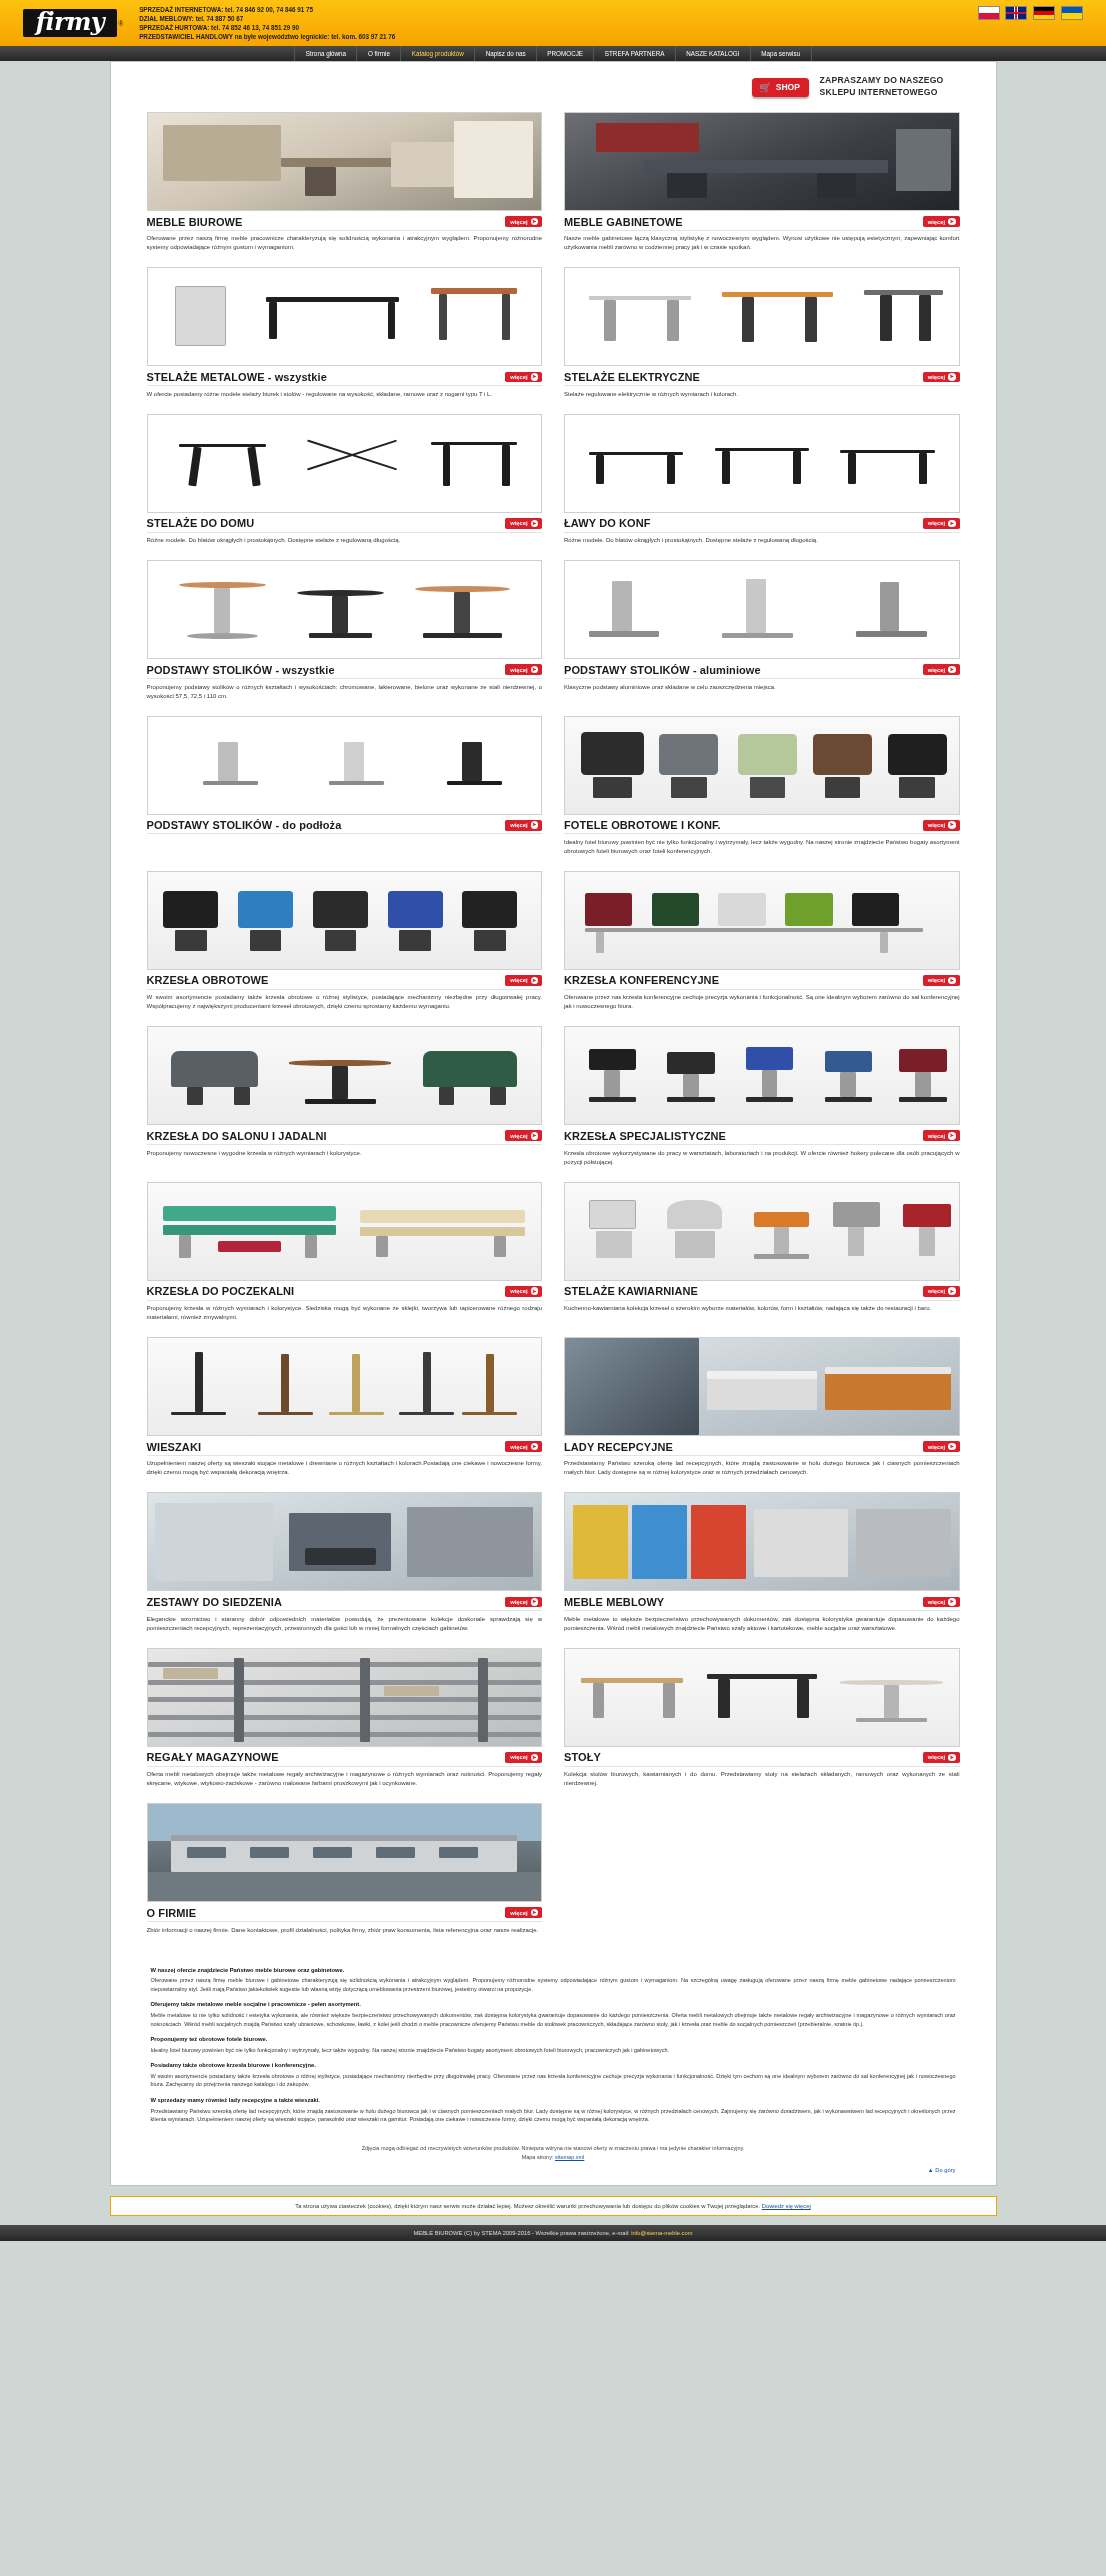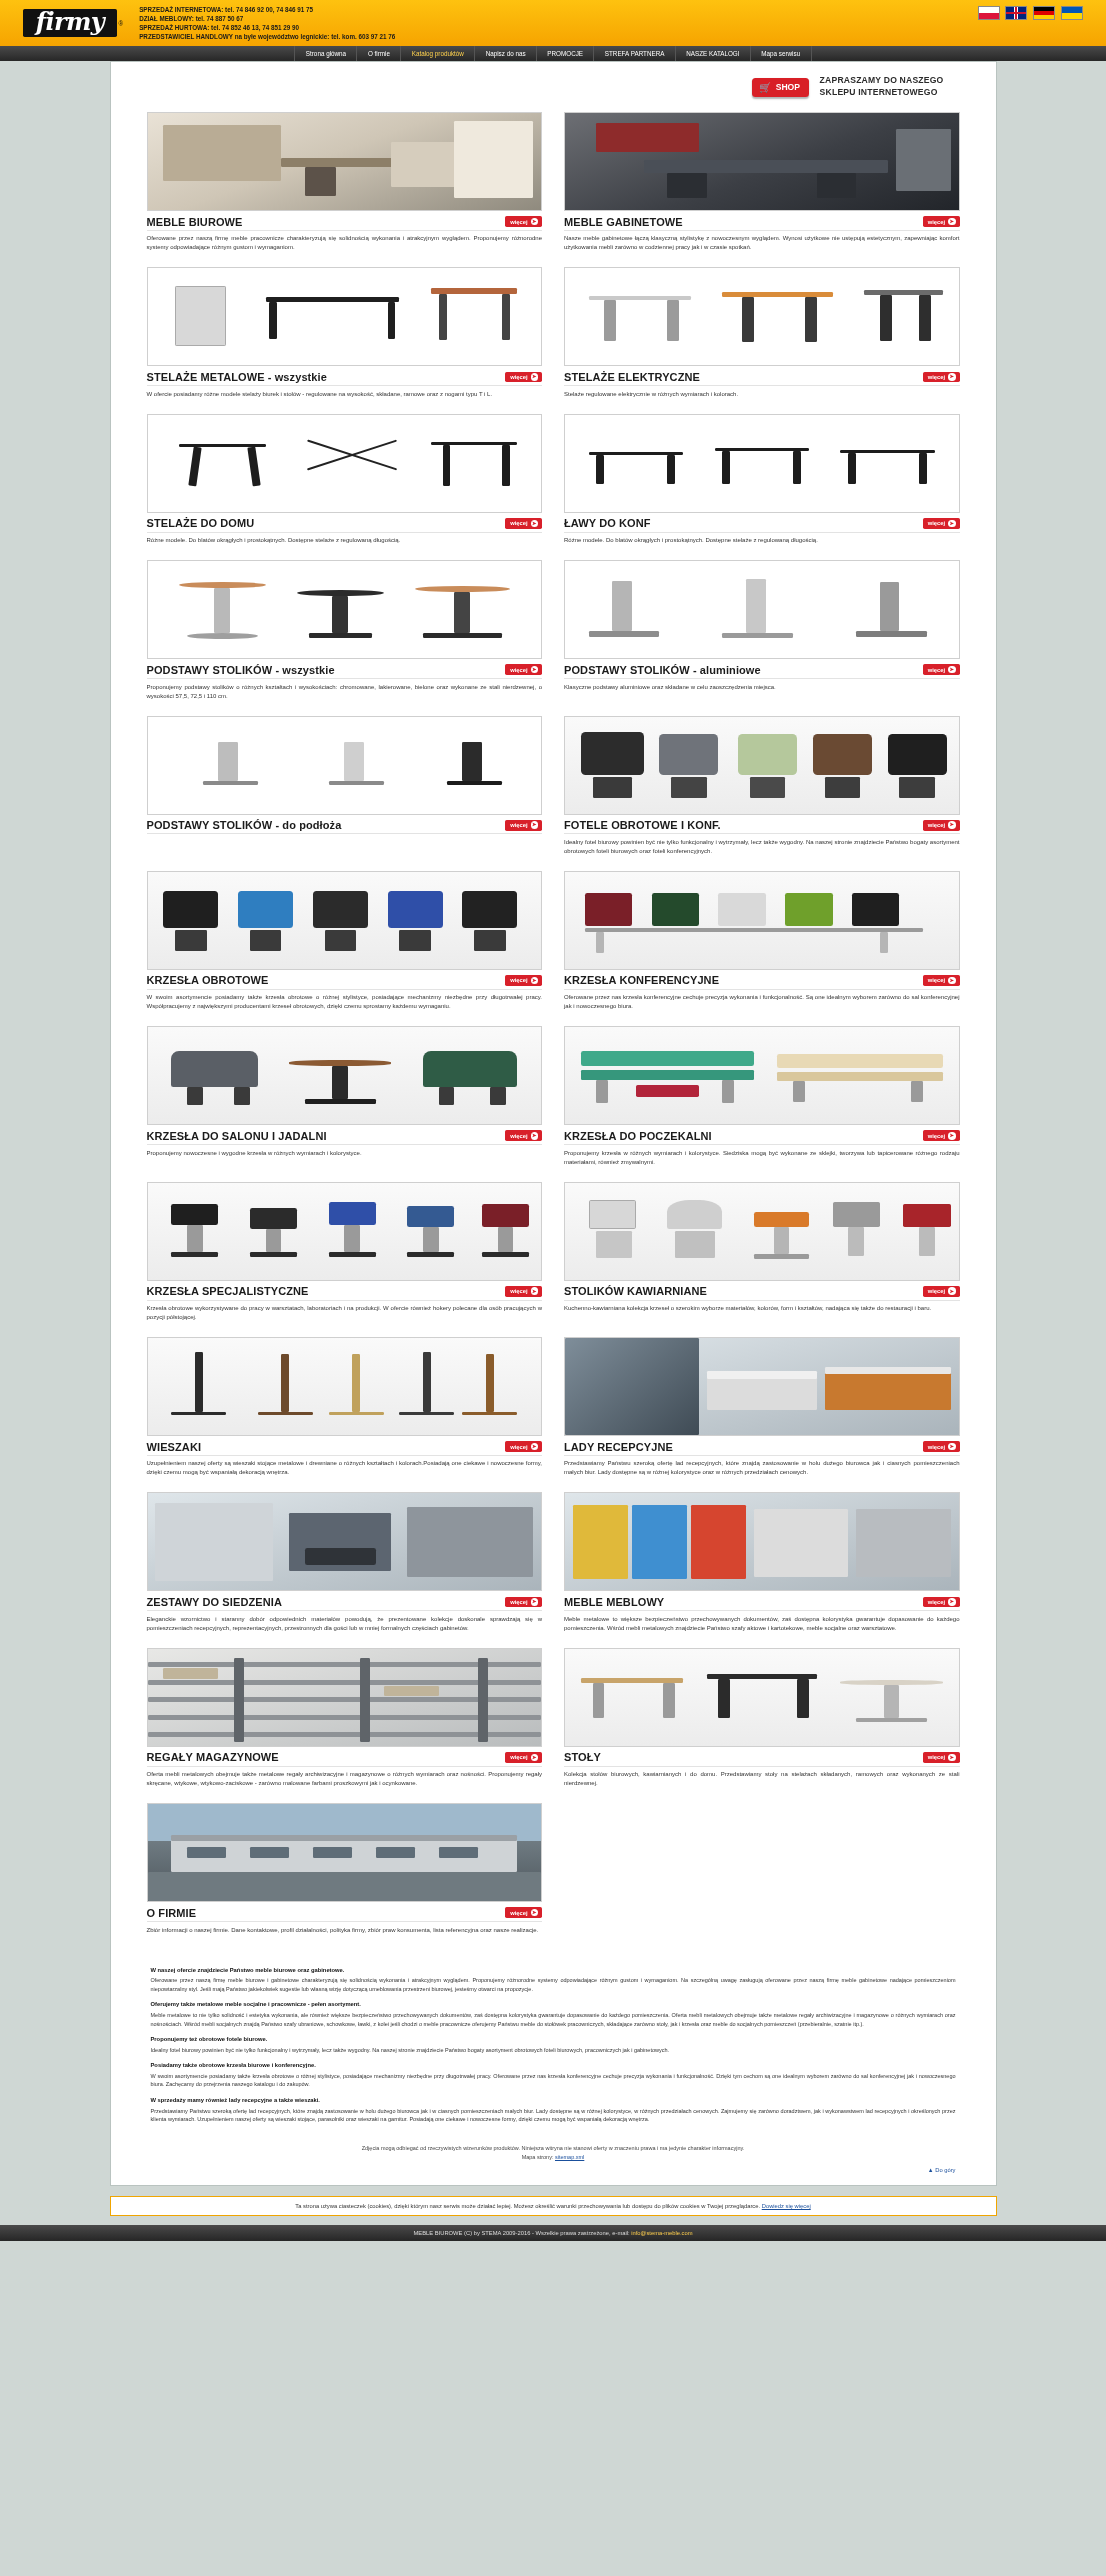--- a/index.html
+++ b/index.html
@@ -601,44 +601,20 @@
             <span>więcej</span>
             <span class="more-arrow">➤</span>
           </span>
         </div>
         <div class="cat-desc">Proponujemy nowoczesne i wygodne krzesła w różnych wymiarach i kolorystyce.</div>
       </div>
 
       <div class="cat">
         <div class="cat-img">
           <div class="scene ph-grey">
-            <div class="obj" style="left:4%;top:24%;width:44%;height:16%;background:#3fa98a;border-radius:2.3px;"></div>
-            <div class="obj" style="left:4%;top:44%;width:44%;height:10%;background:#36977c;"></div>
-            <div class="obj" style="left:8%;top:54%;width:3%;height:24%;background:#9a9a9a;"></div>
-            <div class="obj" style="left:40%;top:54%;width:3%;height:24%;background:#9a9a9a;"></div>
-            <div class="obj" style="left:54%;top:28%;width:42%;height:14%;background:#e8d9b5;border-radius:2.3px;"></div>
-            <div class="obj" style="left:54%;top:46%;width:42%;height:9%;background:#d9c79c;"></div>
-            <div class="obj" style="left:58%;top:55%;width:3%;height:22%;background:#9a9a9a;"></div>
-            <div class="obj" style="left:88%;top:55%;width:3%;height:22%;background:#9a9a9a;"></div>
-            <div class="obj" style="left:18%;top:60%;width:16%;height:12%;background:#b2243a;border-radius:1.7px;"></div>
-          </div>
-        </div>
-        <div class="cat-title-row">
-          <span class="cat-title">KRZESŁA DO POCZEKALNI</span>
-          <span class="more-btn">
-            <span>więcej</span>
-            <span class="more-arrow">➤</span>
-          </span>
-        </div>
-        <div class="cat-desc">Proponujemy krzesła w różnych wymiarach i kolorystyce. Siedziska mogą być wykonane ze sklejki, tworzywa lub tapicerowane różnego rodzaju materiałami, również zmywalnymi.</div>
-      </div>
-
-      <div class="cat">
-        <div class="cat-img">
-          <div class="scene ph-grey">
             <div class="obj" style="left:6%;top:22%;width:12%;height:22%;background:#1f1f1f;border-radius:2.3px;"></div>
             <div class="obj" style="left:10%;top:44%;width:4%;height:28%;background:#9a9a9a;"></div>
             <div class="obj" style="left:6%;top:72%;width:12%;height:5%;background:#2b2b2b;"></div>
             <div class="obj" style="left:26%;top:26%;width:12%;height:22%;background:#2b2b2b;border-radius:2.3px;"></div>
             <div class="obj" style="left:30%;top:48%;width:4%;height:24%;background:#9a9a9a;"></div>
             <div class="obj" style="left:26%;top:72%;width:12%;height:5%;background:#2b2b2b;"></div>
             <div class="obj" style="left:46%;top:20%;width:12%;height:24%;background:#2f4fa8;border-radius:2.3px;"></div>
             <div class="obj" style="left:50%;top:44%;width:4%;height:28%;background:#9a9a9a;"></div>
             <div class="obj" style="left:46%;top:72%;width:12%;height:5%;background:#2b2b2b;"></div>
             <div class="obj" style="left:66%;top:24%;width:12%;height:22%;background:#345a92;border-radius:2.3px;"></div>
@@ -655,35 +631,59 @@
             <span>więcej</span>
             <span class="more-arrow">➤</span>
           </span>
         </div>
         <div class="cat-desc">Krzesła obrotowe wykorzystywane do pracy w warsztatach, laboratoriach i na produkcji. W ofercie również hokery polecane dla osób pracujących w pozycji półstojącej.</div>
       </div>
 
       <div class="cat">
         <div class="cat-img">
           <div class="scene ph-grey">
+            <div class="obj" style="left:4%;top:24%;width:44%;height:16%;background:#3fa98a;border-radius:2.3px;"></div>
+            <div class="obj" style="left:4%;top:44%;width:44%;height:10%;background:#36977c;"></div>
+            <div class="obj" style="left:8%;top:54%;width:3%;height:24%;background:#9a9a9a;"></div>
+            <div class="obj" style="left:40%;top:54%;width:3%;height:24%;background:#9a9a9a;"></div>
+            <div class="obj" style="left:54%;top:28%;width:42%;height:14%;background:#e8d9b5;border-radius:2.3px;"></div>
+            <div class="obj" style="left:54%;top:46%;width:42%;height:9%;background:#d9c79c;"></div>
+            <div class="obj" style="left:58%;top:55%;width:3%;height:22%;background:#9a9a9a;"></div>
+            <div class="obj" style="left:88%;top:55%;width:3%;height:22%;background:#9a9a9a;"></div>
+            <div class="obj" style="left:18%;top:60%;width:16%;height:12%;background:#b2243a;border-radius:1.7px;"></div>
+          </div>
+        </div>
+        <div class="cat-title-row">
+          <span class="cat-title">KRZESŁA DO POCZEKALNI</span>
+          <span class="more-btn">
+            <span>więcej</span>
+            <span class="more-arrow">➤</span>
+          </span>
+        </div>
+        <div class="cat-desc">Proponujemy krzesła w różnych wymiarach i kolorystyce. Siedziska mogą być wykonane ze sklejki, tworzywa lub tapicerowane różnego rodzaju materiałami, również zmywalnymi.</div>
+      </div>
+
+      <div class="cat">
+        <div class="cat-img">
+          <div class="scene ph-grey">
             <div class="obj" style="left:6%;top:18%;width:12%;height:30%;background:#d7d7d7;border:0.6px solid #aaa;border-radius:1.7px;"></div>
             <div class="obj" style="left:8%;top:50%;width:9%;height:28%;background:#c6c6c6;"></div>
             <div class="obj" style="left:26%;top:18%;width:14%;height:30%;background:#cfcfcf;border-radius:40% 40% 2.3px 2.3px;"></div>
             <div class="obj" style="left:28%;top:50%;width:10%;height:28%;background:#c0c0c0;"></div>
             <div class="obj" style="left:48%;top:30%;width:14%;height:16%;background:#d97a2a;border-radius:2.3px;"></div>
             <div class="obj" style="left:53%;top:46%;width:4%;height:28%;background:#b5b5b5;"></div>
             <div class="obj" style="left:48%;top:74%;width:14%;height:5%;background:#9a9a9a;"></div>
             <div class="obj" style="left:68%;top:20%;width:12%;height:26%;background:#9a9a9a;border-radius:1.7px;"></div>
             <div class="obj" style="left:72%;top:46%;width:4%;height:30%;background:#bbb;"></div>
             <div class="obj" style="left:86%;top:22%;width:12%;height:24%;background:#a8242a;border-radius:1.7px;"></div>
             <div class="obj" style="left:90%;top:46%;width:4%;height:30%;background:#bbb;"></div>
           </div>
         </div>
         <div class="cat-title-row">
-          <span class="cat-title">STOLIKÓW KAWIARNIANE</span>
+          <span class="cat-title">STELAŻE KAWIARNIANE</span>
           <span class="more-btn">
             <span>więcej</span>
             <span class="more-arrow">➤</span>
           </span>
         </div>
         <div class="cat-desc">Kuchenno-kawiarniana kolekcja krzeseł o szerokim wyborze materiałów, kolorów, form i kształtów, nadająca się także do restauracji i baru.</div>
       </div>
 
       <div class="cat">
         <div class="cat-img">

